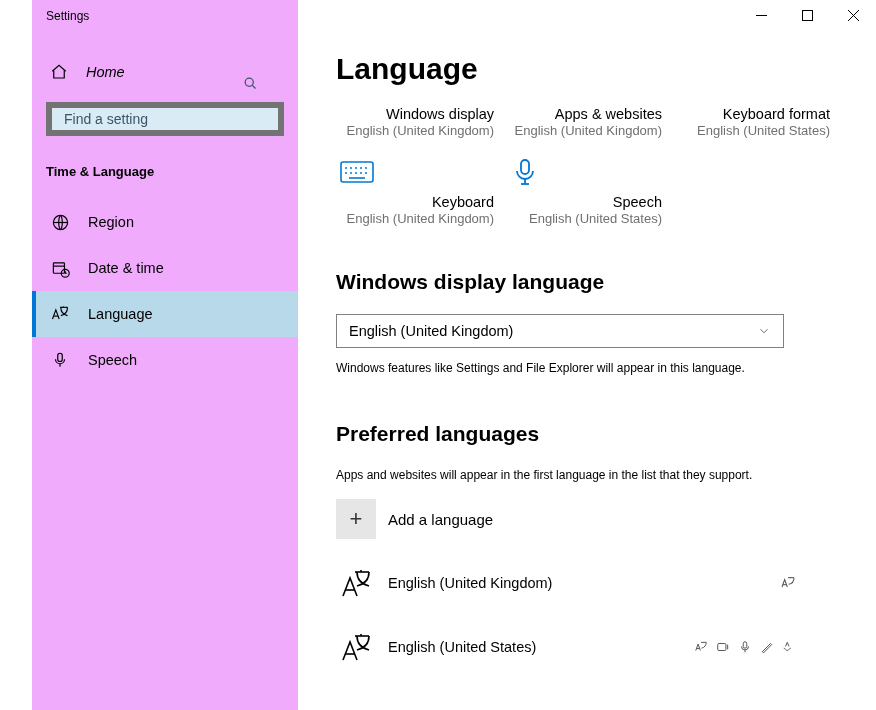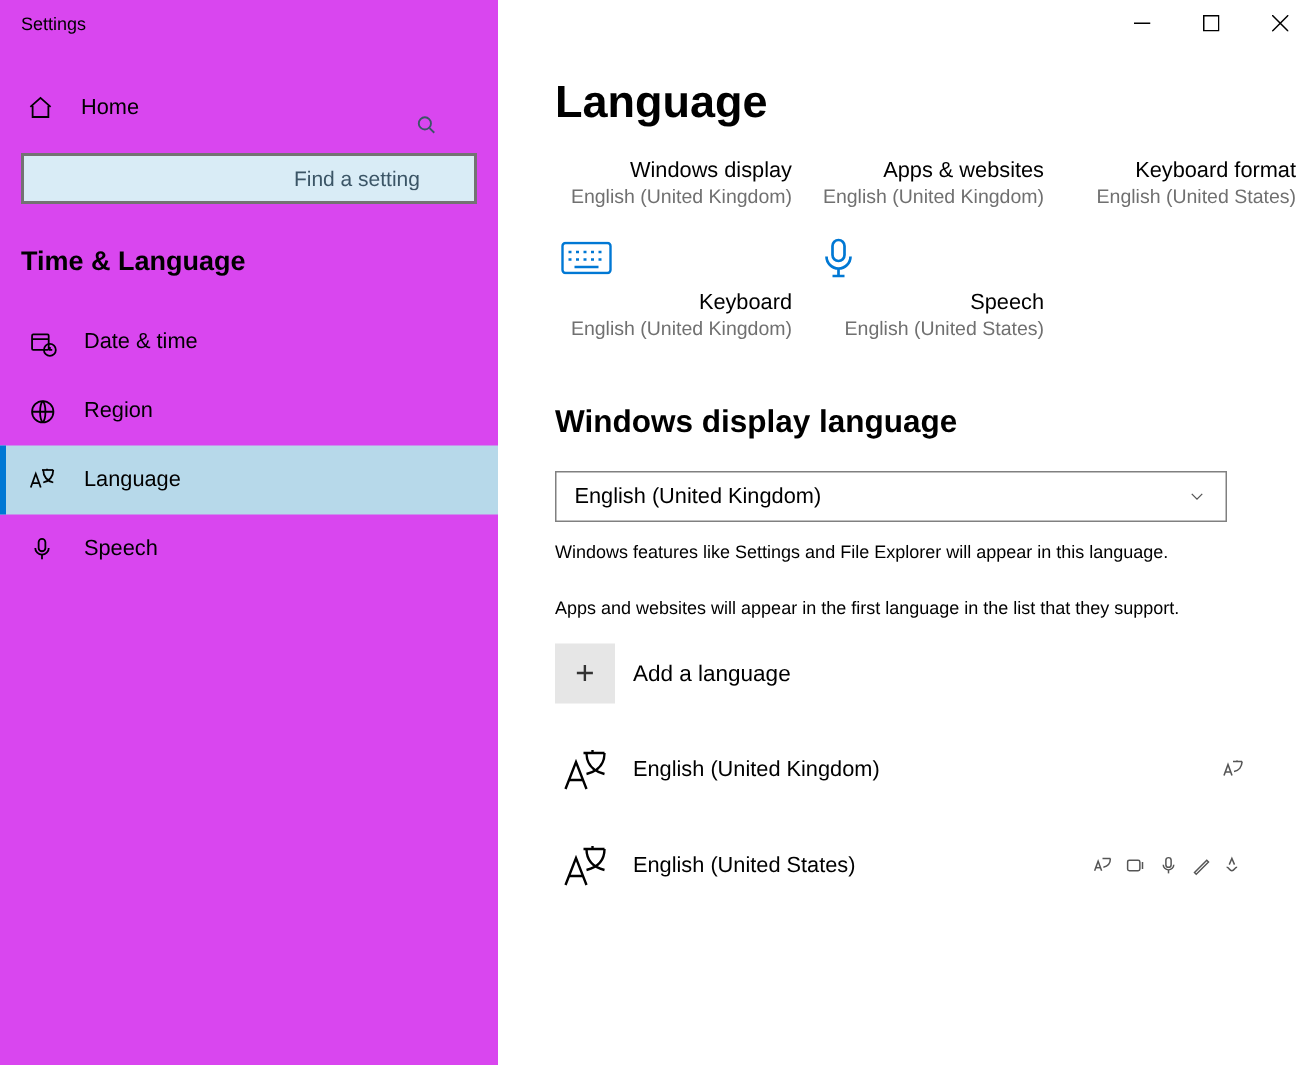--- a/index.html
+++ b/index.html
@@ -14,78 +14,79 @@
       background: #fff;
       overflow: hidden;
       position: relative;
     }
     .window {
       display: flex;
       width: 100%;
       height: 100%;
     }
     .sidebar {
-      width: 332px;
+      width: 266px;
       height: 100%;
-      background: #d946ef;
+      background: #f0abfc;
       padding-top: 0;
       position: relative;
+      margin-left: 32px;
     }
     .titlebar {
       height: 32px;
       display: flex;
       align-items: center;
       padding-left: 14px;
       font-size: 12px;
       color: #000;
     }
     .home-row {
       display: flex;
       align-items: center;
       height: 40px;
       padding-left: 18px;
       gap: 18px;
       margin-top: 20px;
       cursor: pointer;
+      font-style: italic;
     }
     .home-row .icon {
       width: 18px;
       height: 18px;
       display:flex;align-items:center;justify-content:center;
     }
     .home-row .label {
       font-size: 14.5px;
       color: #000;
     }
     .search-wrap {
       margin: 10px 14px 0 14px;
     }
     .search-input {
       width: 100%;
       height: 34px;
-      border: 2px solid #737373;
+      border: 6px solid #737373;
       background: #d9ecf6;
-      padding: 0 36px 0 22px;
+      padding: 0 36px 0 12px;
       font-size: 14px;
       color: #4a6675;
       outline: none;
-      text-align: right;
     }
     .search-input::placeholder {
       color: #3b5566;
     }
     .search-icon {
       position: absolute;
       right: 26px;
       margin-top: -26px;
       color: #3b5566;
     }
     .section-title {
       margin: 28px 0 0 14px;
-      font-size: 18px;
+      font-size: 13px;
       font-weight: 600;
       color: #000;
     }
     .nav-list {
       margin-top: 20px;
     }
     .nav-item {
       display: flex;
       align-items: center;
       height: 46px;
@@ -261,38 +262,38 @@
         </svg>
       </span>
     </div>
 
     <div class="section-title">Time &amp; Language</div>
 
     <div class="nav-list">
       <div class="nav-item">
         <span class="icon">
           <svg width="19" height="19" viewBox="0 0 24 24" fill="none" stroke="#000" stroke-width="1.5">
+            <circle cx="12" cy="12" r="9"></circle>
+              <path d="M3 12h18"></path>
+              <path d="M12 3c3 3 3 15 0 18"></path>
+              <path d="M12 3c-3 3-3 15 0 18"></path>
+          </svg>
+        </span>
+        <span class="label">Region</span>
+      </div>
+      <div class="nav-item">
+        <span class="icon">
+          <svg width="19" height="19" viewBox="0 0 24 24" fill="none" stroke="#000" stroke-width="1.5">
             <rect x="3" y="5" width="14" height="13" rx="1"></rect>
               <path d="M3 9h14"></path>
             <circle cx="18" cy="18" r="5"></circle>
               <path d="M18 15.5V18h2"></path>
           </svg>
         </span>
         <span class="label">Date &amp; time</span>
-      </div>
-      <div class="nav-item">
-        <span class="icon">
-          <svg width="19" height="19" viewBox="0 0 24 24" fill="none" stroke="#000" stroke-width="1.5">
-            <circle cx="12" cy="12" r="9"></circle>
-              <path d="M3 12h18"></path>
-              <path d="M12 3c3 3 3 15 0 18"></path>
-              <path d="M12 3c-3 3-3 15 0 18"></path>
-          </svg>
-        </span>
-        <span class="label">Region</span>
       </div>
       <div class="nav-item active">
         <span class="icon">
           <svg width="20" height="20" viewBox="0 0 24 24" fill="none" stroke="#000" stroke-width="1.4">
             <path d="M3 18 L7 7 L11 18"></path>
               <path d="M4.5 14.5 H9.5"></path>
             <path d="M12 4 H21"></path>
               <path d="M16 4 V3"></path>
               <path d="M13 4c0 5 3 9 8 10"></path>
               <path d="M21 4c0 5-3 9-8 10"></path>
@@ -381,20 +382,21 @@
         <span>English (United Kingdom)</span>
         <span class="chev">
           <svg width="14" height="14" viewBox="0 0 24 24" fill="none" stroke="#555" stroke-width="1.5">
               <path d="M6 9l6 6 6-6"></path>
             </svg>
         </span>
       </div>
 
       <div class="helper">Windows features like Settings and File Explorer will appear in this language.</div>
 
+      <div class="section-h2" style="margin-top:46px;">Preferred languages</div>
       <div class="helper" style="margin-top:21px;width:450px;">Apps and websites will appear in the first language in the list that they support.</div>
 
       <div class="add-lang">
         <div class="plus-box">+</div>
         <span class="label">Add a language</span>
       </div>
 
       <div class="lang-item">
         <div class="lang-icon">
           <svg width="34" height="34" viewBox="0 0 34 34" fill="none" stroke="#000" stroke-width="1.6">

